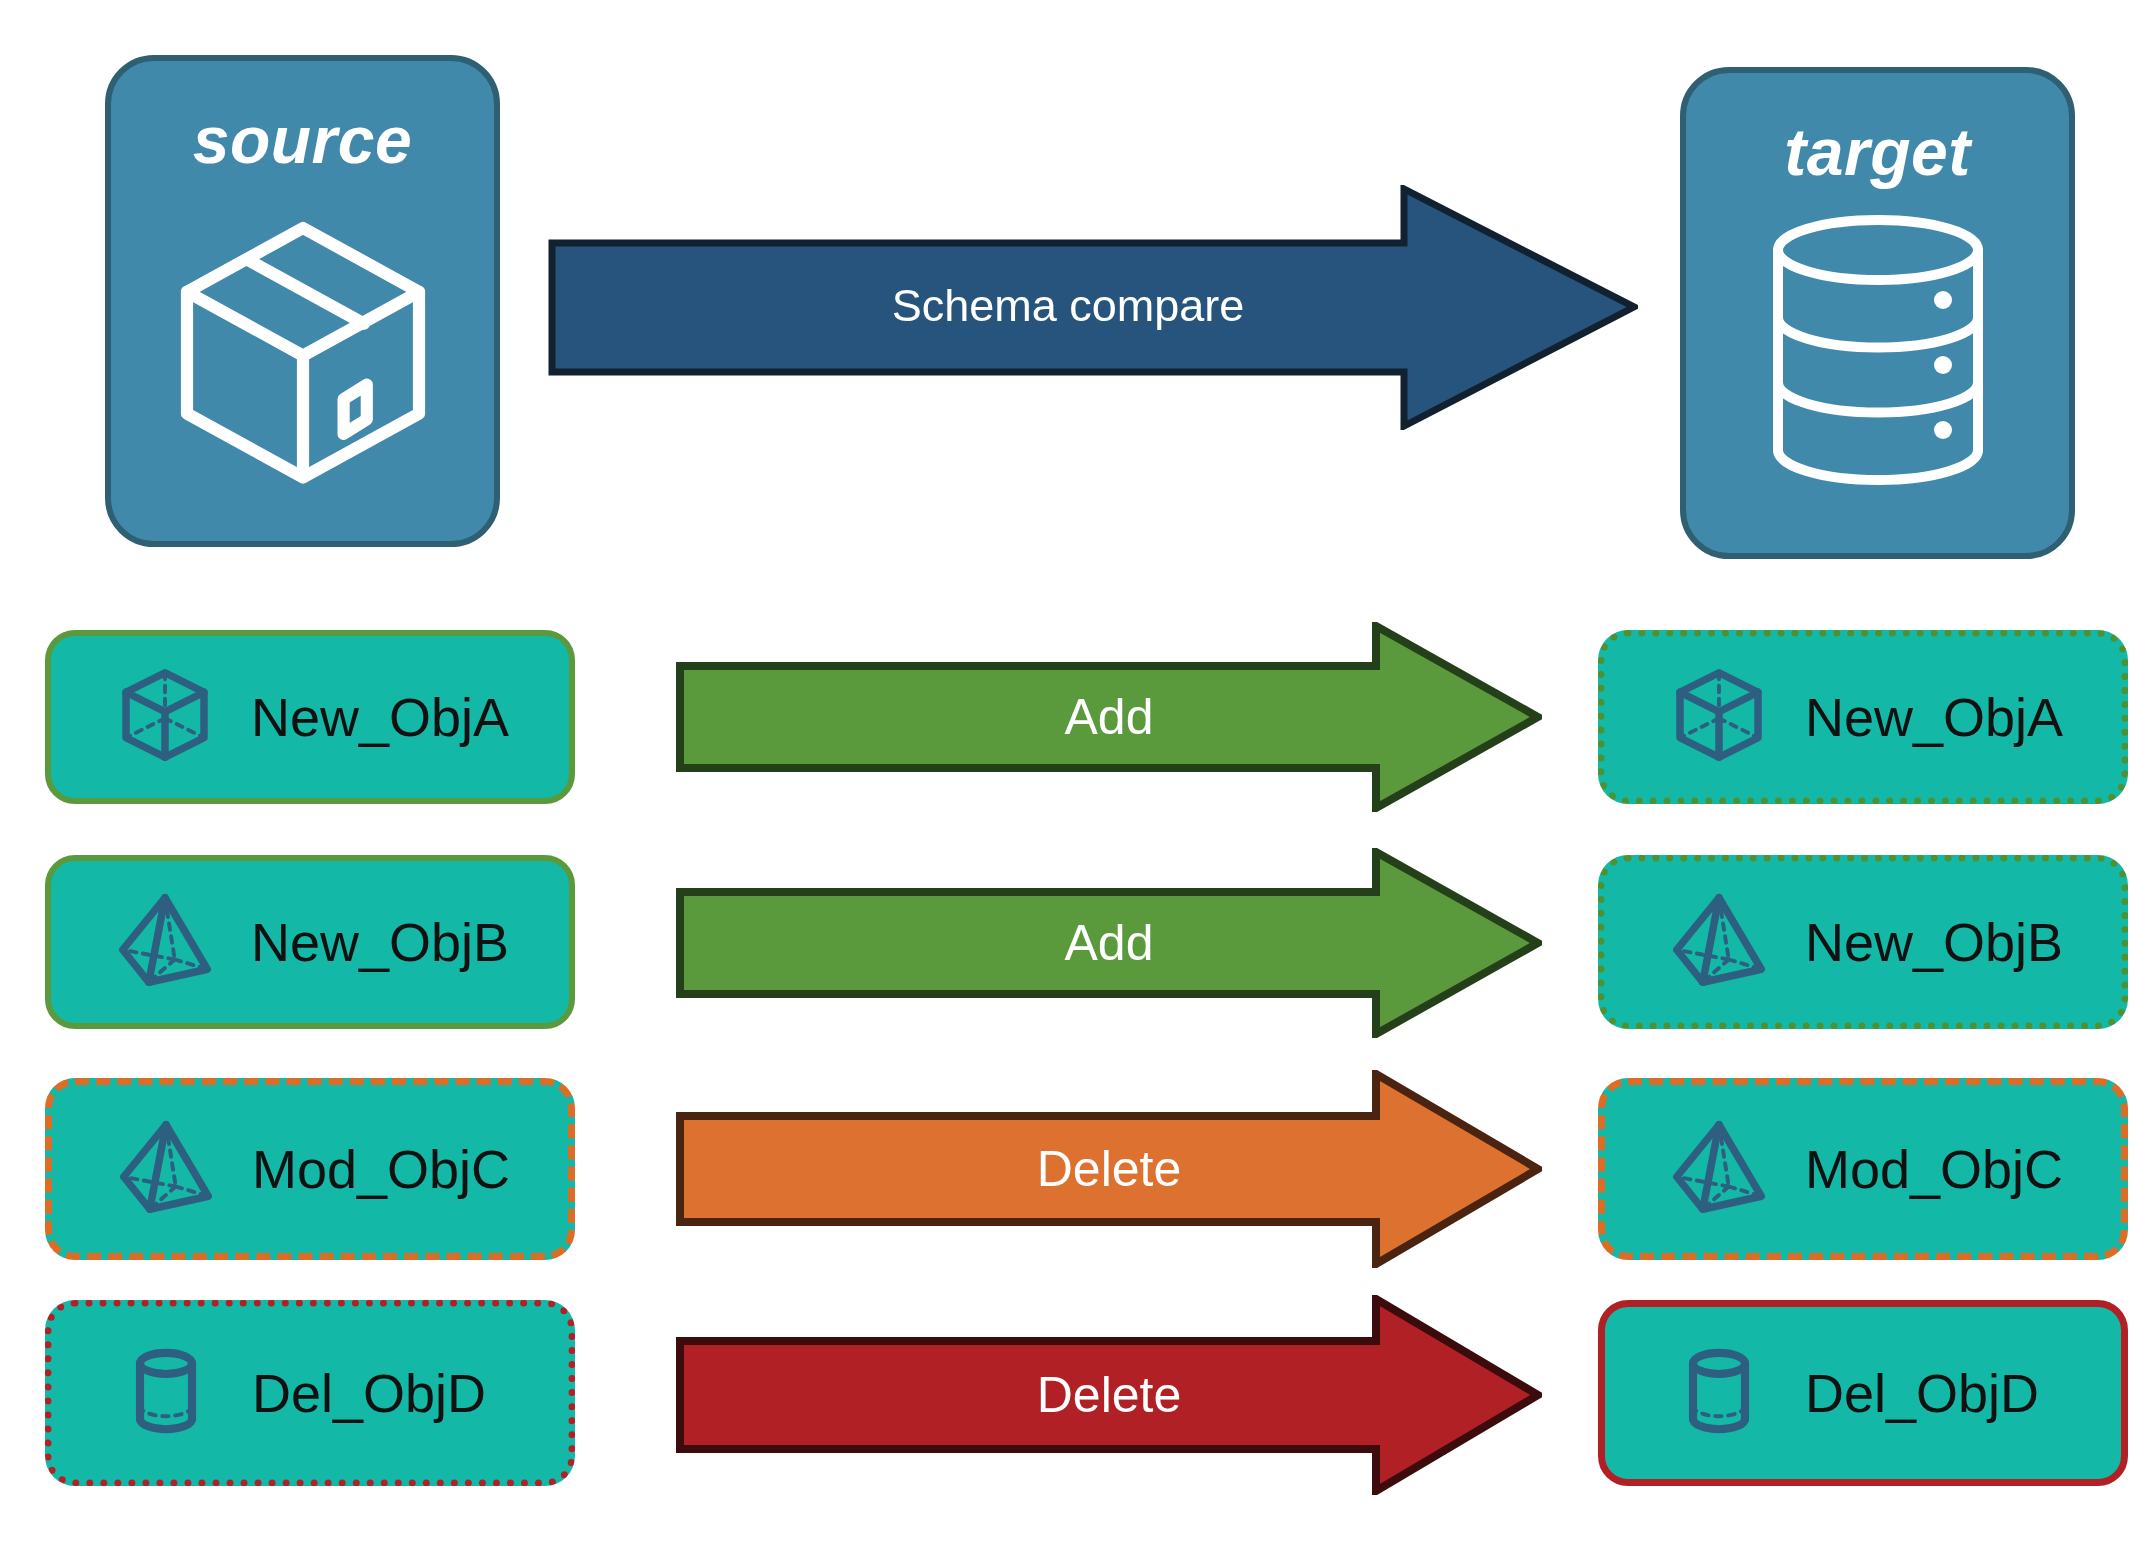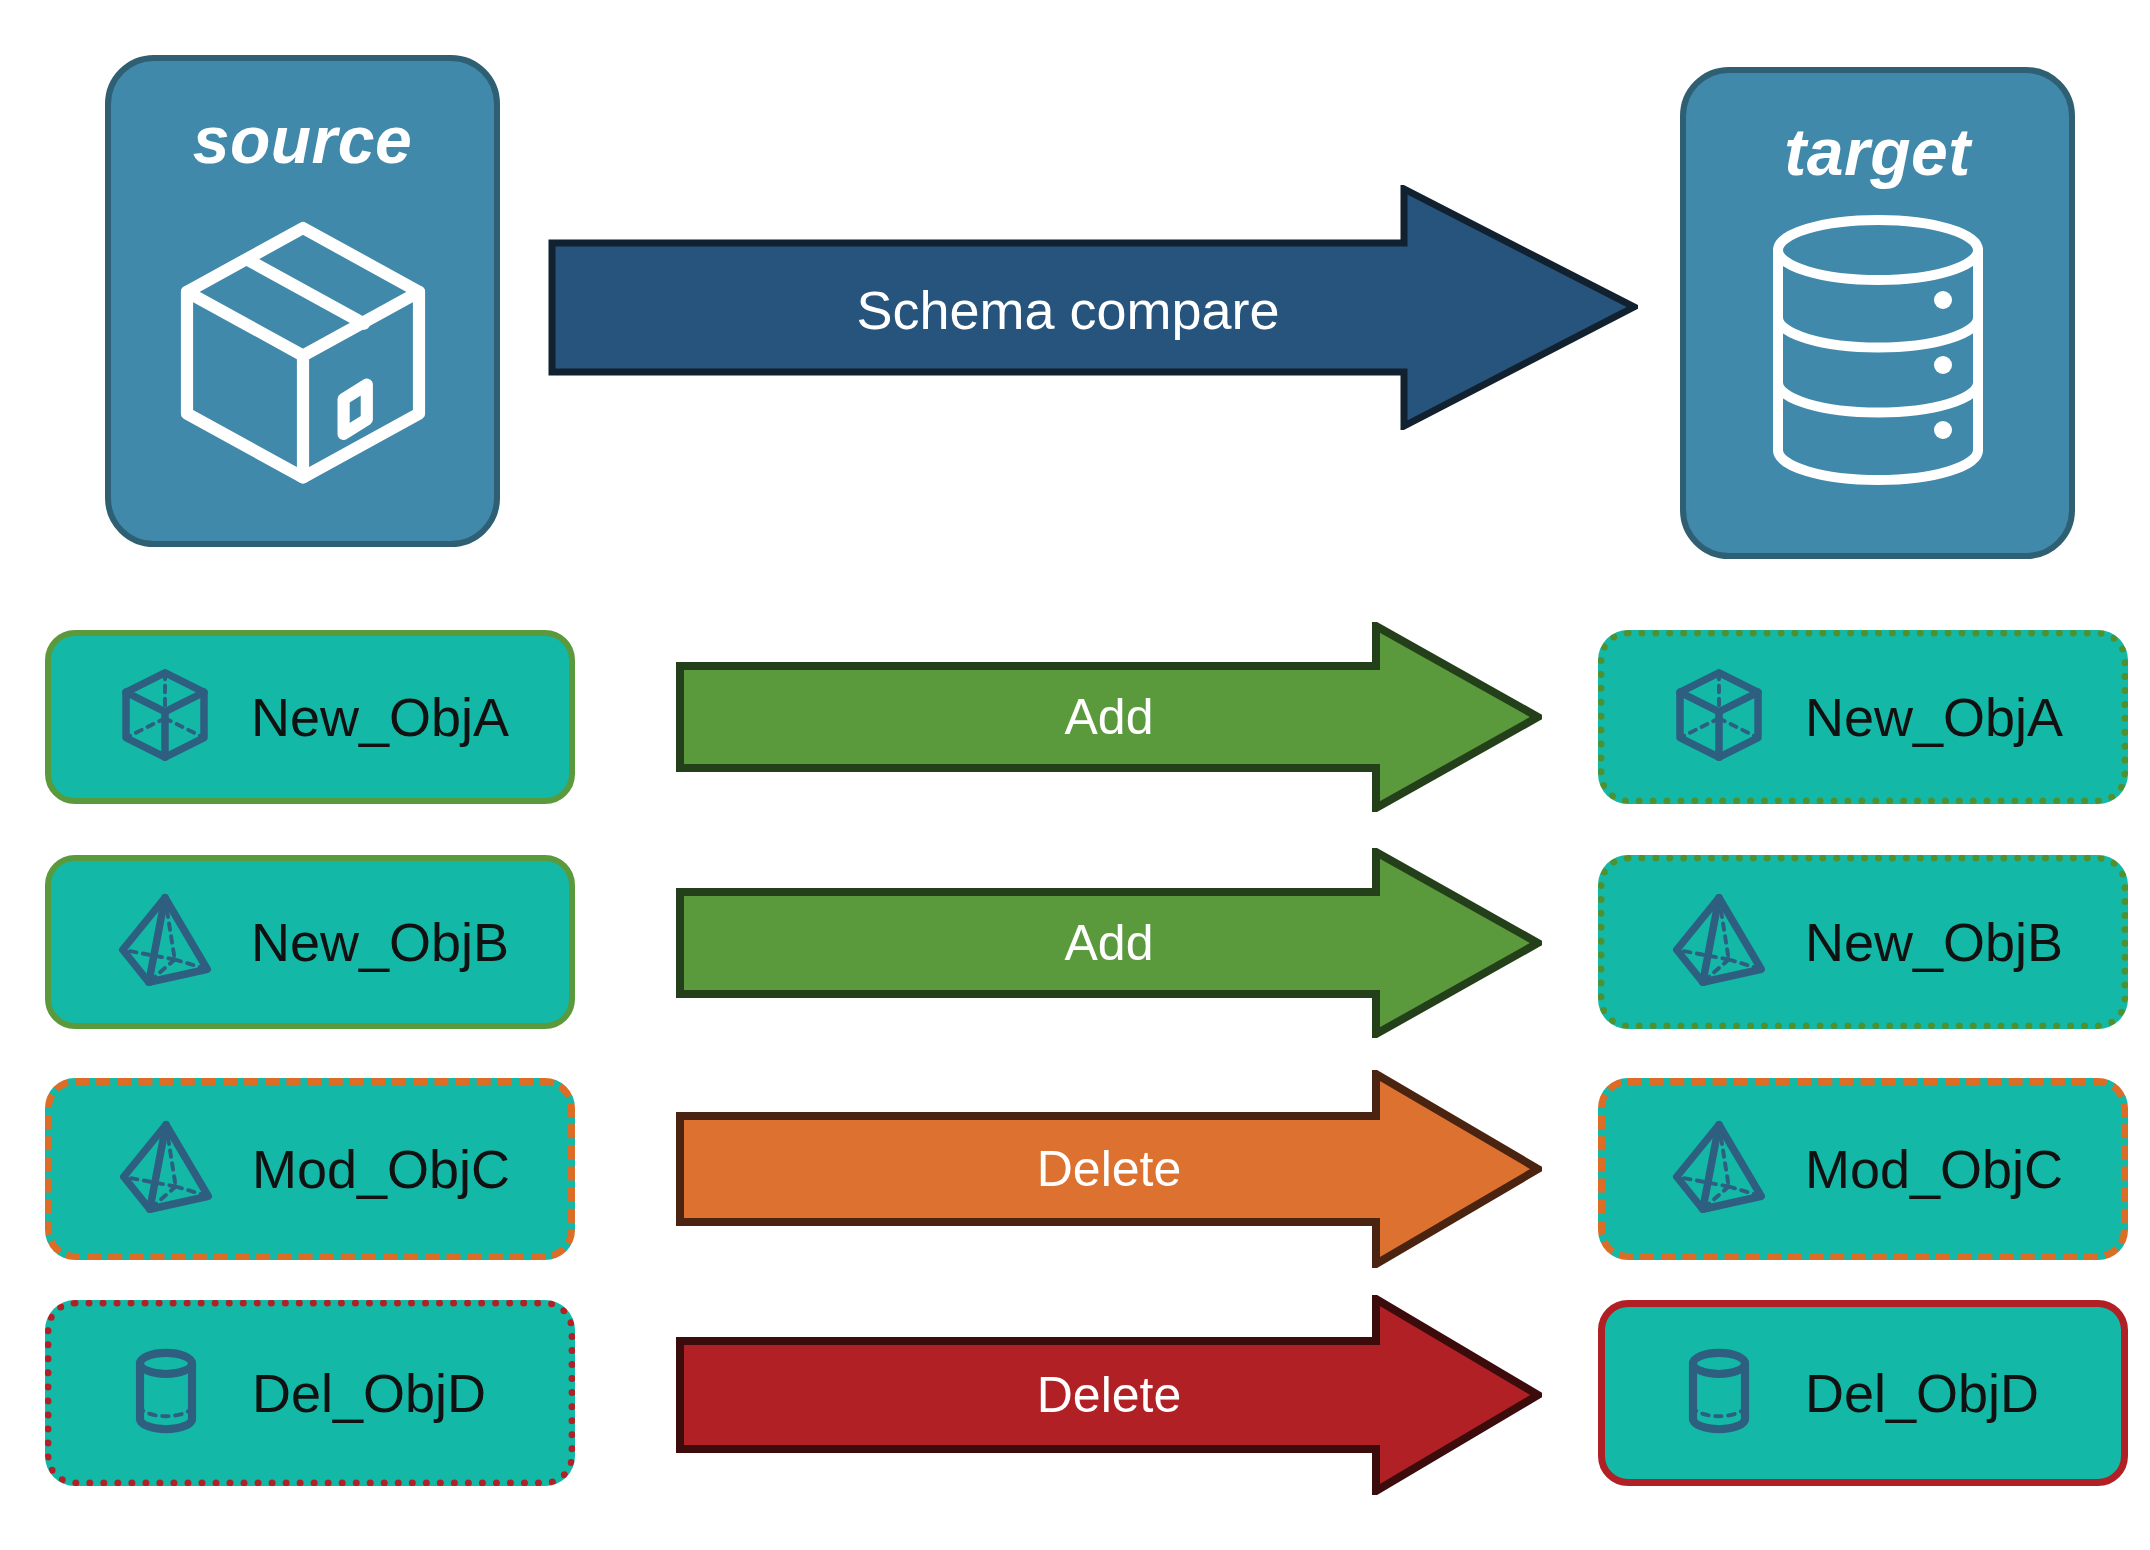--- a/index.html
+++ b/index.html
@@ -13,21 +13,21 @@
             display:flex;flex-direction:column;align-items:center;font-style:italic;}
   .endpoint .ep-title{font-weight:bold;color:#ffffff;letter-spacing:.5px;
             font-size:66px;line-height:1;margin-top:52px;}
   .endpoint .ep-icon{margin-top:26px;}
 
   #source-card{left:105px;top:55px;width:395px;height:492px;}
   #target-card{left:1680px;top:55px;width:395px;height:492px;margin-top:12px;}
 
   
   #schema-arrow{position:absolute;left:548px;top:185px;width:1090px;height:245px;}
-  .arrow-label{position:absolute;color:#ffffff;font-size:54px;line-height:1;
+  .arrow-label{position:absolute;color:#ffffff;font-size:45px;line-height:1;
                white-space:nowrap;}
   #schema-arrow .arrow-label{left:90px;top:98px;width:860px;text-align:center;}
 
   
   .obj-box{position:absolute;box-sizing:border-box;background:#14b8a6;
            border-radius:30px;display:flex;align-items:center;}
   .obj-box .obj-icon{flex:0 0 auto;margin-left:62px;}
   .obj-box .obj-label{font-size:54px;color:#111111;margin-left:34px;
                       line-height:1;white-space:nowrap;}
 

